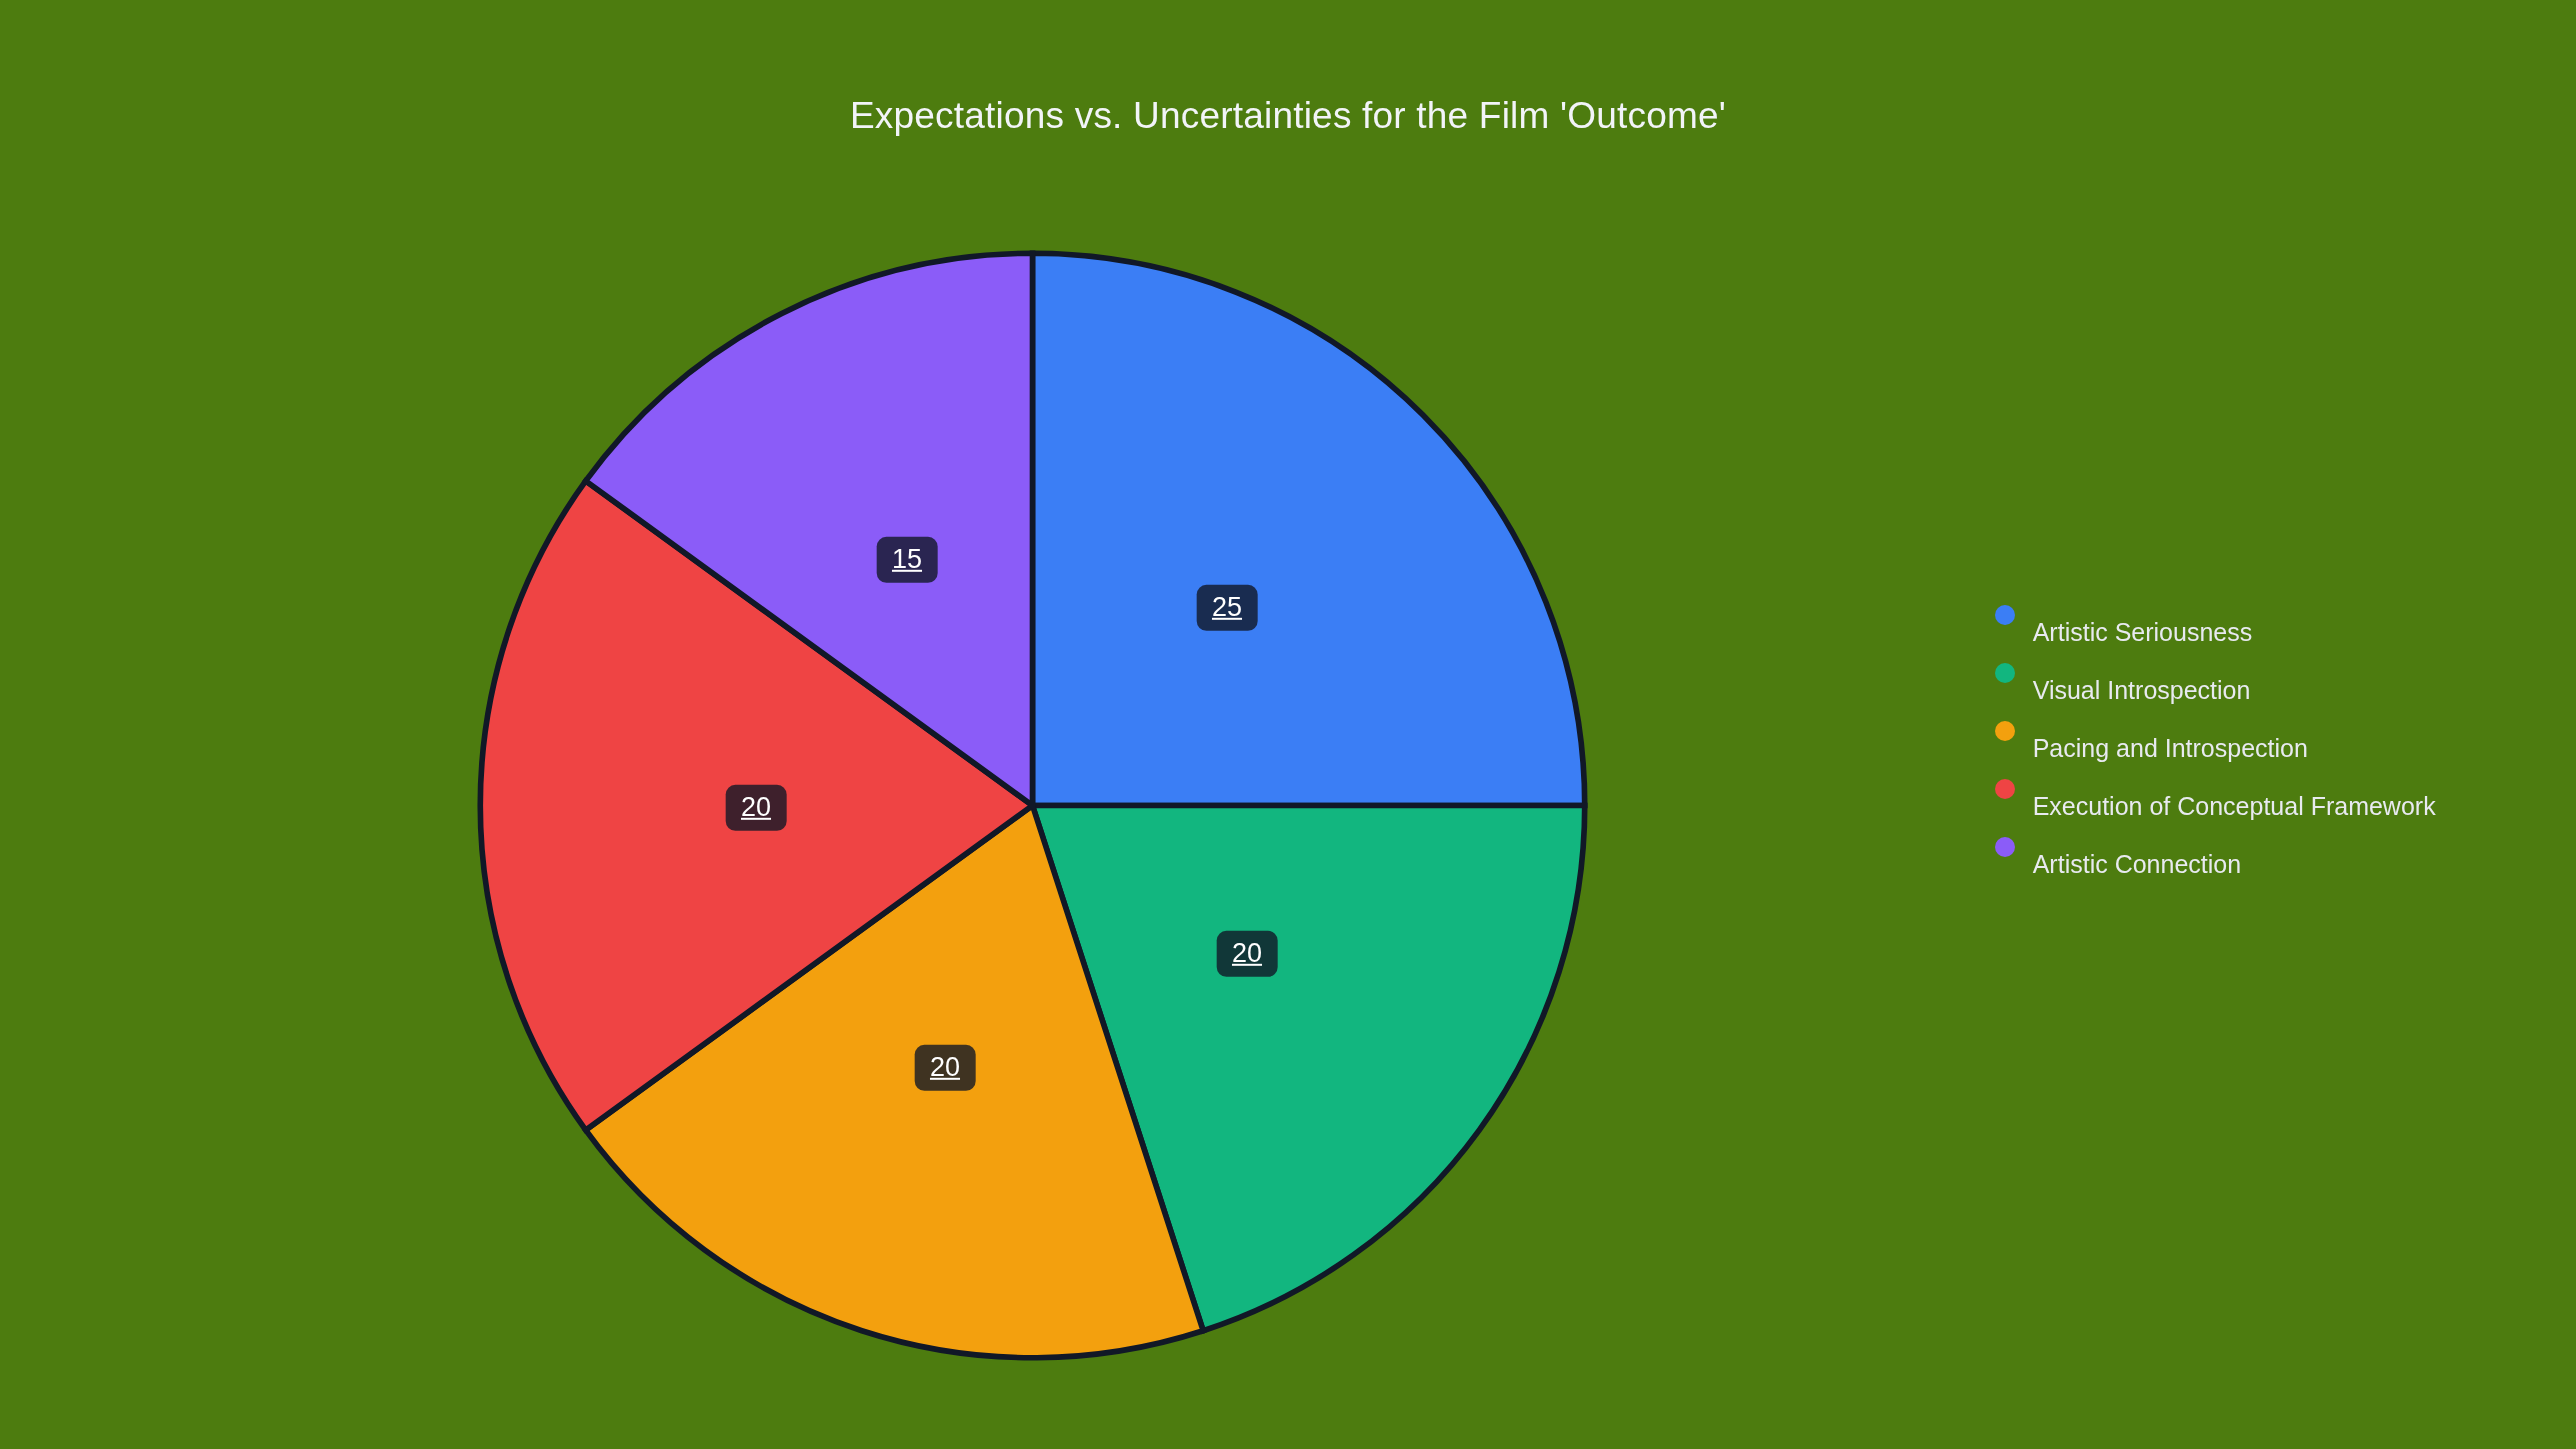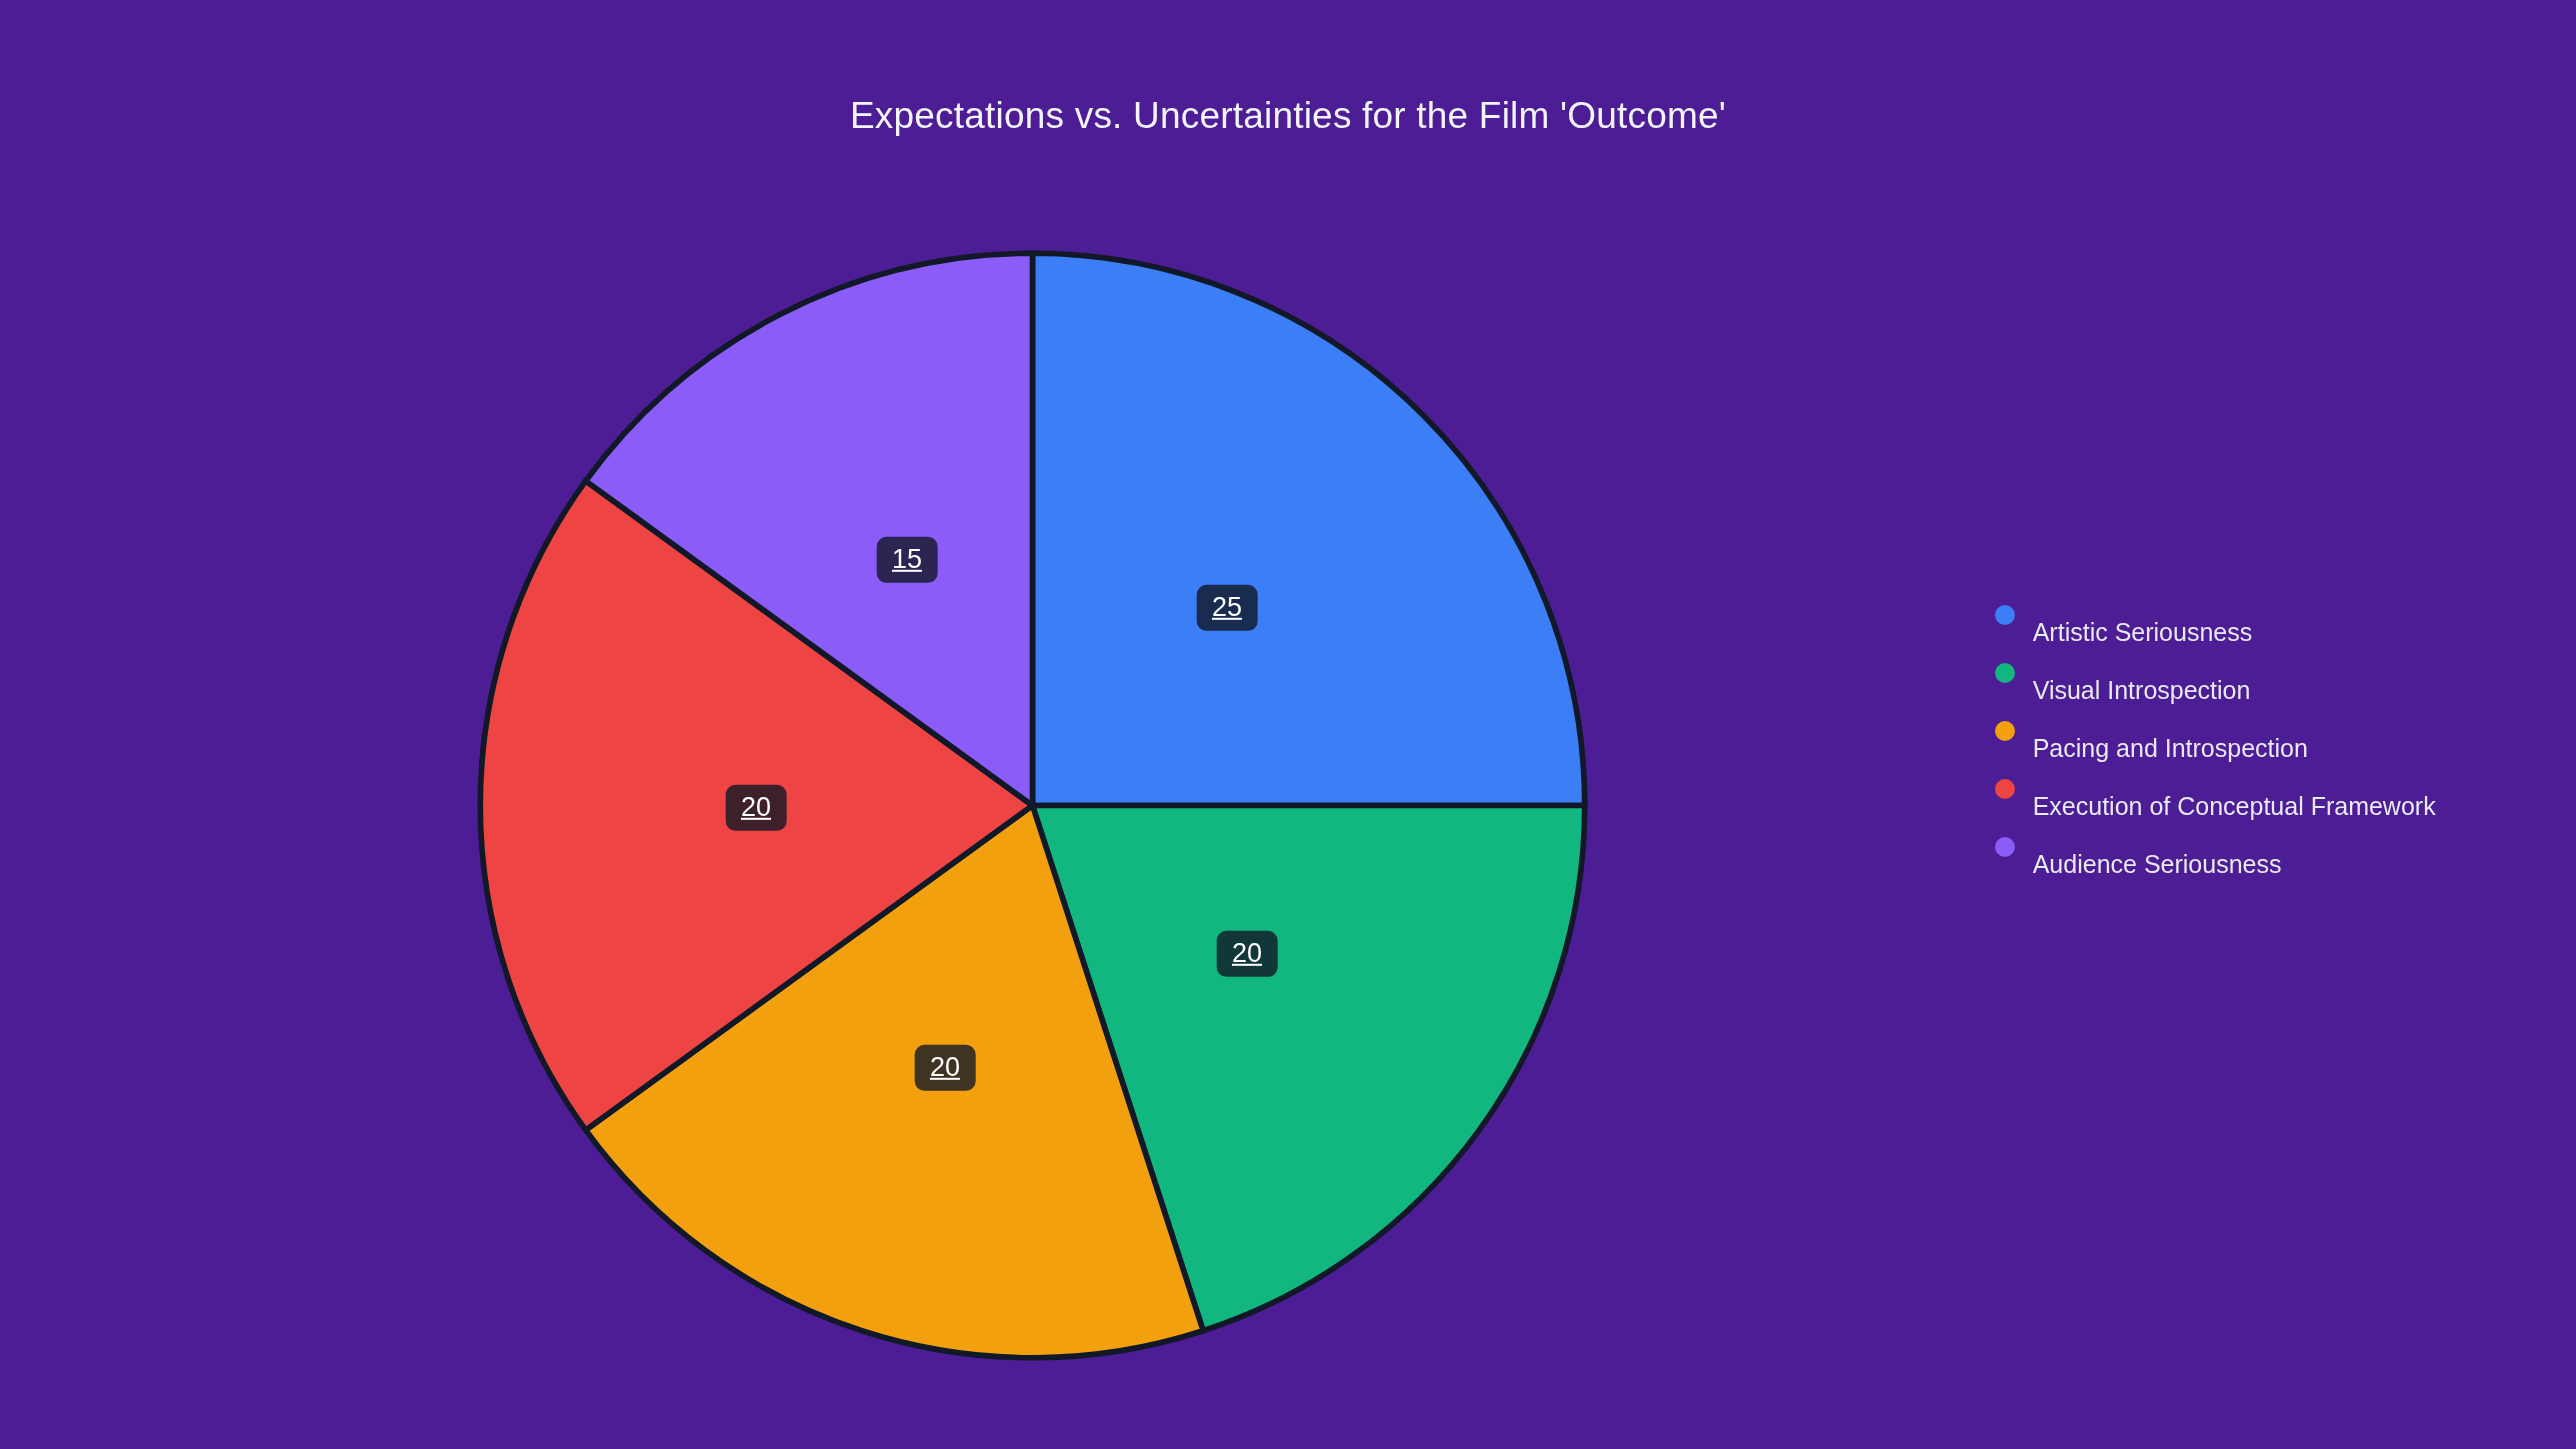--- a/index.html
+++ b/index.html
@@ -4,21 +4,21 @@
 <style>
   html, body {
     margin: 0;
     padding: 0;
     background: #111827;
   }
   #root {
     position: relative;
     width: 2576px;
     height: 1449px;
-    background: #4c1d95;
+    background: #4d7c0f;
     overflow: hidden;
     font-family: "Liberation Sans", sans-serif;
   }
   #chart-title {
     position: absolute;
     left: 0;
     top: 95px;
     width: 2576px;
     text-align: center;
     color: #f2f4f8;
@@ -125,18 +125,18 @@
       <div class="legend-item">
         <span class="legend-swatch" style="background: rgb(243, 160, 14);"></span>
         <span class="legend-label">Pacing and Introspection</span>
       </div>
       <div class="legend-item">
         <span class="legend-swatch" style="background: rgb(239, 68, 68);"></span>
         <span class="legend-label">Execution of Conceptual Framework</span>
       </div>
       <div class="legend-item">
         <span class="legend-swatch" style="background: rgb(139, 92, 248);"></span>
-        <span class="legend-label">Audience Seriousness</span>
+        <span class="legend-label">Artistic Connection</span>
       </div>
     </div>
 
 </div>
 
 
 </body></html>

